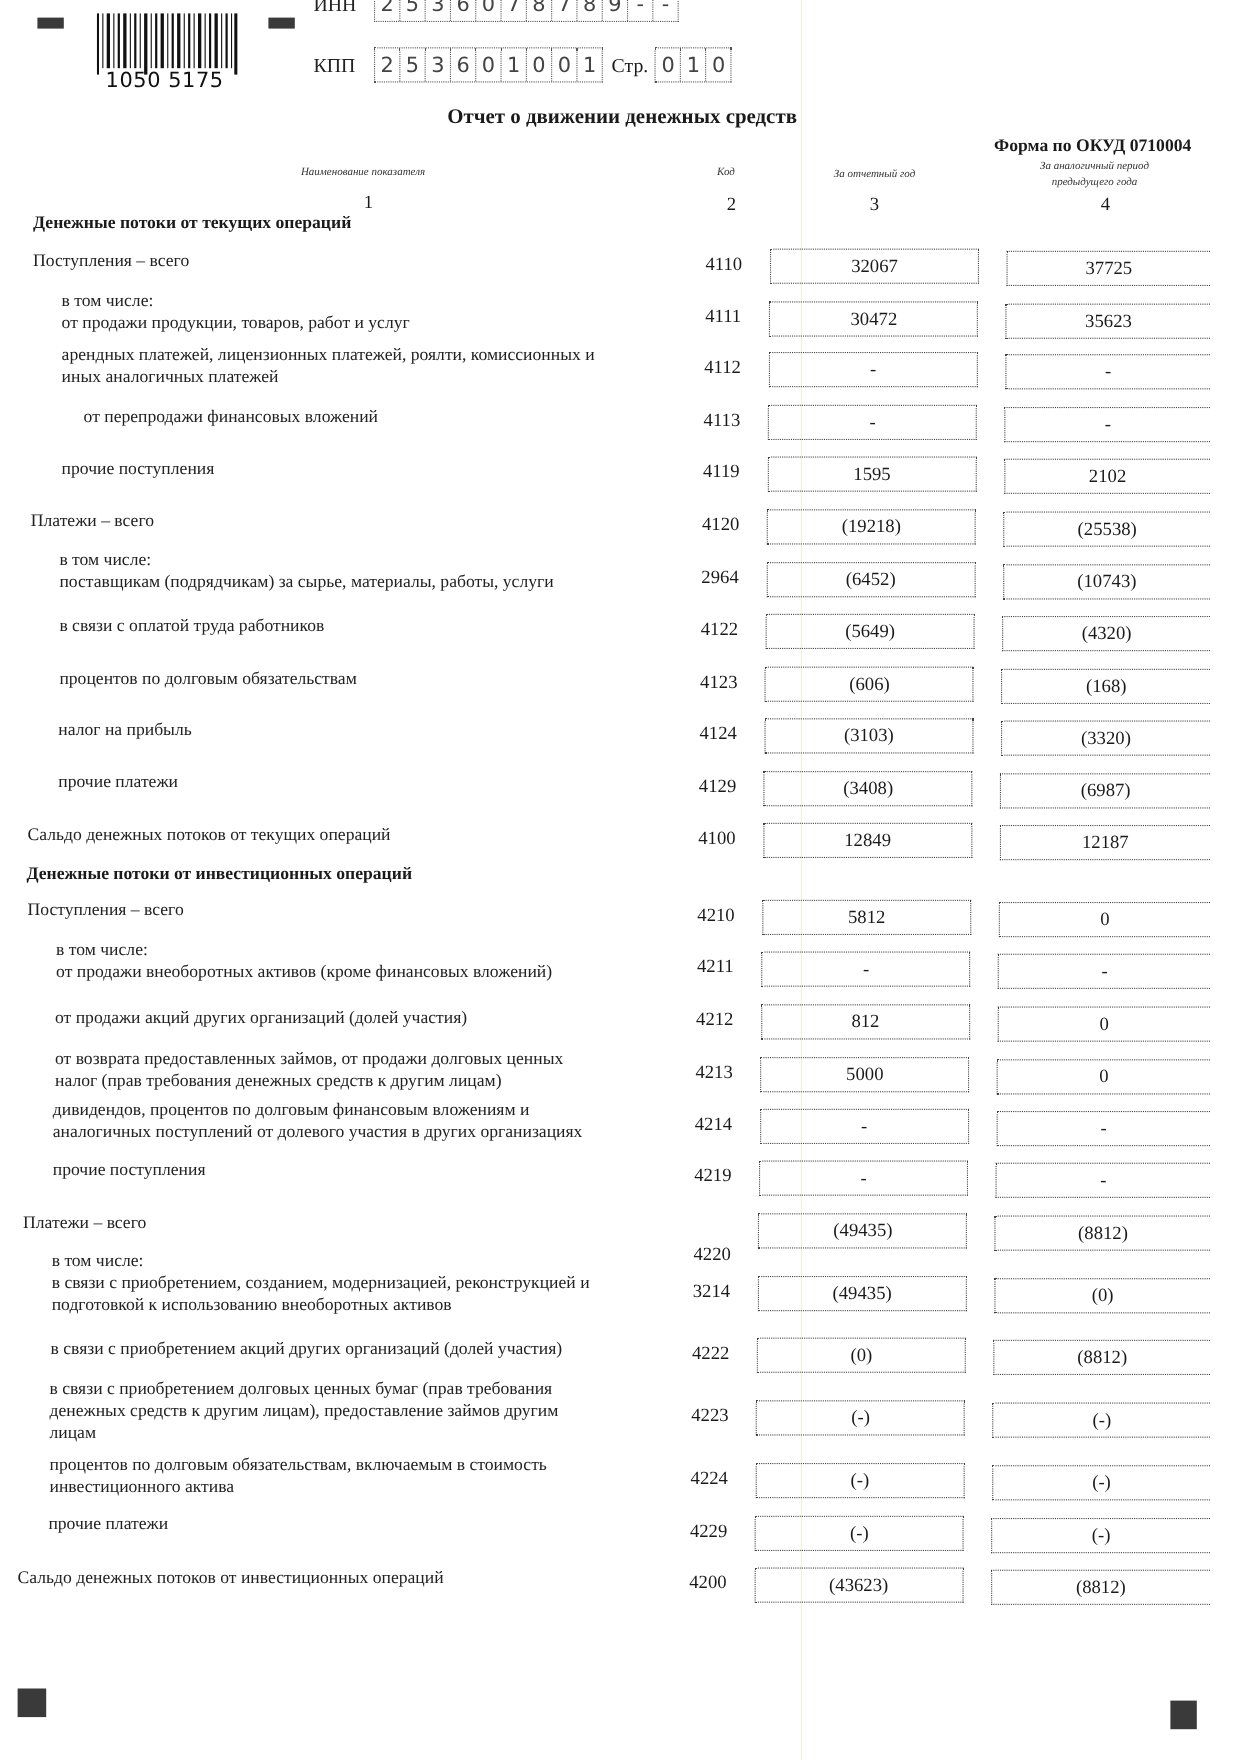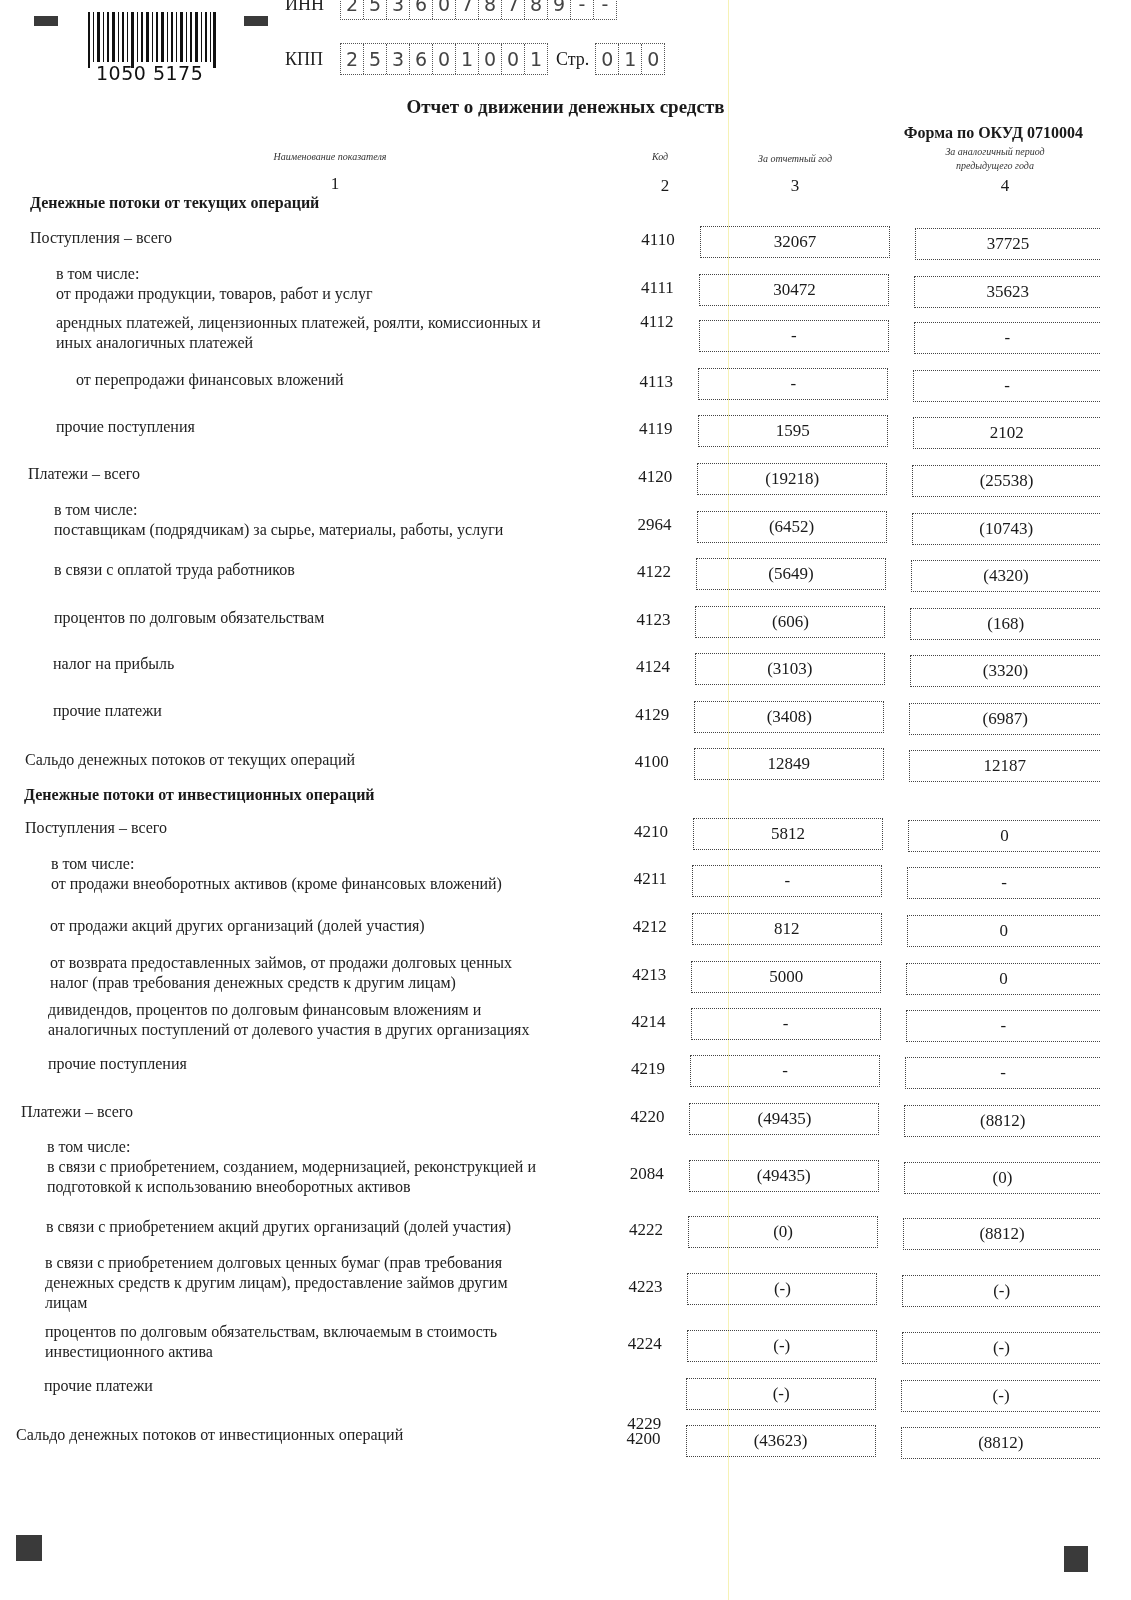--- a/index.html
+++ b/index.html
@@ -130,21 +130,21 @@
     <div class="code" style="left: 628px; top: 230px;">4110</div>
     <div class="box" style="left: 700px; width: 190px; top: 226px;">32067</div>
     <div class="box open-right" style="left: 915px; width: 185px; top: 228px;">37725</div>
     <div class="lbl" style="left: 56px; top: 264px; white-space: pre-line;">в том числе:
 от продажи продукции, товаров, работ и услуг</div>
     <div class="code" style="left: 627.424px; top: 278px;">4111</div>
     <div class="box" style="left: 699.424px; width: 190px; top: 274px;">30472</div>
     <div class="box open-right" style="left: 914.424px; width: 185.576px; top: 276px;">35623</div>
     <div class="lbl" style="left: 56px; top: 313px; white-space: pre-line;">арендных платежей, лицензионных платежей, роялти, комиссионных и
 иных аналогичных платежей</div>
-    <div class="code" style="left: 626.872px; top: 312px;">4112</div>
+    <div class="code" style="left: 626.872px; top: 324px;">4112</div>
     <div class="box" style="left: 698.872px; width: 190px; top: 320px;">-</div>
     <div class="box open-right" style="left: 913.872px; width: 186.128px; top: 322px;">-</div>
     <div class="lbl" style="left: 56px; top: 370px; white-space: pre-line; margin-left: 20px;">от перепродажи финансовых вложений</div>
     <div class="code" style="left: 626.296px; top: 372px;">4113</div>
     <div class="box" style="left: 698.296px; width: 190px; top: 368px;">-</div>
     <div class="box open-right" style="left: 913.296px; width: 186.704px; top: 370px;">-</div>
     <div class="lbl" style="left: 56px; top: 417px; white-space: pre-line;">прочие поступления</div>
     <div class="code" style="left: 625.732px; top: 419px;">4119</div>
     <div class="box" style="left: 697.732px; width: 190px; top: 415px;">1595</div>
     <div class="box open-right" style="left: 912.732px; width: 187.268px; top: 417px;">2102</div>
@@ -198,45 +198,45 @@
     <div class="lbl" style="left: 48px; top: 1000px; white-space: pre-line;">дивидендов, процентов по долговым финансовым вложениям и
 аналогичных поступлений от долевого участия в других организациях</div>
     <div class="code" style="left: 618.616px; top: 1012px;">4214</div>
     <div class="box" style="left: 690.616px; width: 190px; top: 1008px;">-</div>
     <div class="box open-right" style="left: 905.616px; width: 194.384px; top: 1010px;">-</div>
     <div class="lbl" style="left: 48px; top: 1054px; white-space: pre-line;">прочие поступления</div>
     <div class="code" style="left: 618.052px; top: 1059px;">4219</div>
     <div class="box" style="left: 690.052px; width: 190px; top: 1055px;">-</div>
     <div class="box open-right" style="left: 905.052px; width: 194.948px; top: 1057px;">-</div>
     <div class="lbl" style="left: 21px; top: 1102px; white-space: pre-line;">Платежи – всего</div>
-    <div class="code" style="left: 617.476px; top: 1107px;">4220</div>
+    <div class="code" style="left: 617.476px; top: 1130px;">4220</div>
     <div class="box" style="left: 689.476px; width: 190px; top: 1103px;">(49435)</div>
     <div class="box open-right" style="left: 904.476px; width: 195.524px; top: 1105px;">(8812)</div>
     <div class="lbl" style="left: 47px; top: 1137px; white-space: pre-line;">в том числе:
 в связи с приобретением, созданием, модернизацией, реконструкцией и
 подготовкой к использованию внеоборотных активов</div>
-    <div class="code" style="left: 616.792px; top: 1164px;">2084</div>
+    <div class="code" style="left: 616.792px; top: 1164px;">3214</div>
     <div class="box" style="left: 688.792px; width: 190px; top: 1160px;">(49435)</div>
     <div class="box open-right" style="left: 903.792px; width: 196.208px; top: 1162px;">(0)</div>
     <div class="lbl" style="left: 46px; top: 1217px; white-space: pre-line;">в связи с приобретением акций других организаций (долей участия)</div>
     <div class="code" style="left: 616.12px; top: 1220px;">4222</div>
     <div class="box" style="left: 688.12px; width: 190px; top: 1216px;">(0)</div>
     <div class="box open-right" style="left: 903.12px; width: 196.88px; top: 1218px;">(8812)</div>
     <div class="lbl" style="left: 45px; top: 1253px; white-space: pre-line;">в связи с приобретением долговых ценных бумаг (прав требования
 денежных средств к другим лицам), предоставление займов другим
 лицам</div>
     <div class="code" style="left: 615.436px; top: 1277px;">4223</div>
     <div class="box" style="left: 687.436px; width: 190px; top: 1273px;">(-)</div>
     <div class="box open-right" style="left: 902.436px; width: 197.564px; top: 1275px;">(-)</div>
     <div class="lbl" style="left: 45px; top: 1322px; white-space: pre-line;">процентов по долговым обязательствам, включаемым в стоимость
 инвестиционного актива</div>
     <div class="code" style="left: 614.752px; top: 1334px;">4224</div>
     <div class="box" style="left: 686.752px; width: 190px; top: 1330px;">(-)</div>
     <div class="box open-right" style="left: 901.752px; width: 198.248px; top: 1332px;">(-)</div>
     <div class="lbl" style="left: 44px; top: 1376px; white-space: pre-line;">прочие платежи</div>
-    <div class="code" style="left: 614.176px; top: 1382px; margin-top: 32px;">4229</div>
+    <div class="code" style="left: 614.176px; top: 1382px;">4229</div>
     <div class="box" style="left: 686.176px; width: 190px; top: 1378px;">(-)</div>
     <div class="box open-right" style="left: 901.176px; width: 198.824px; top: 1380px;">(-)</div>
     <div class="lbl" style="left: 16px; top: 1425px; white-space: pre-line;">Сальдо денежных потоков от инвестиционных операций</div>
     <div class="code" style="left: 613.612px; top: 1429px;">4200</div>
     <div class="box" style="left: 685.612px; width: 190px; top: 1425px;">(43623)</div>
     <div class="box open-right" style="left: 900.612px; width: 199.388px; top: 1427px;">(8812)</div>
   </div>
 
 </body></html>

